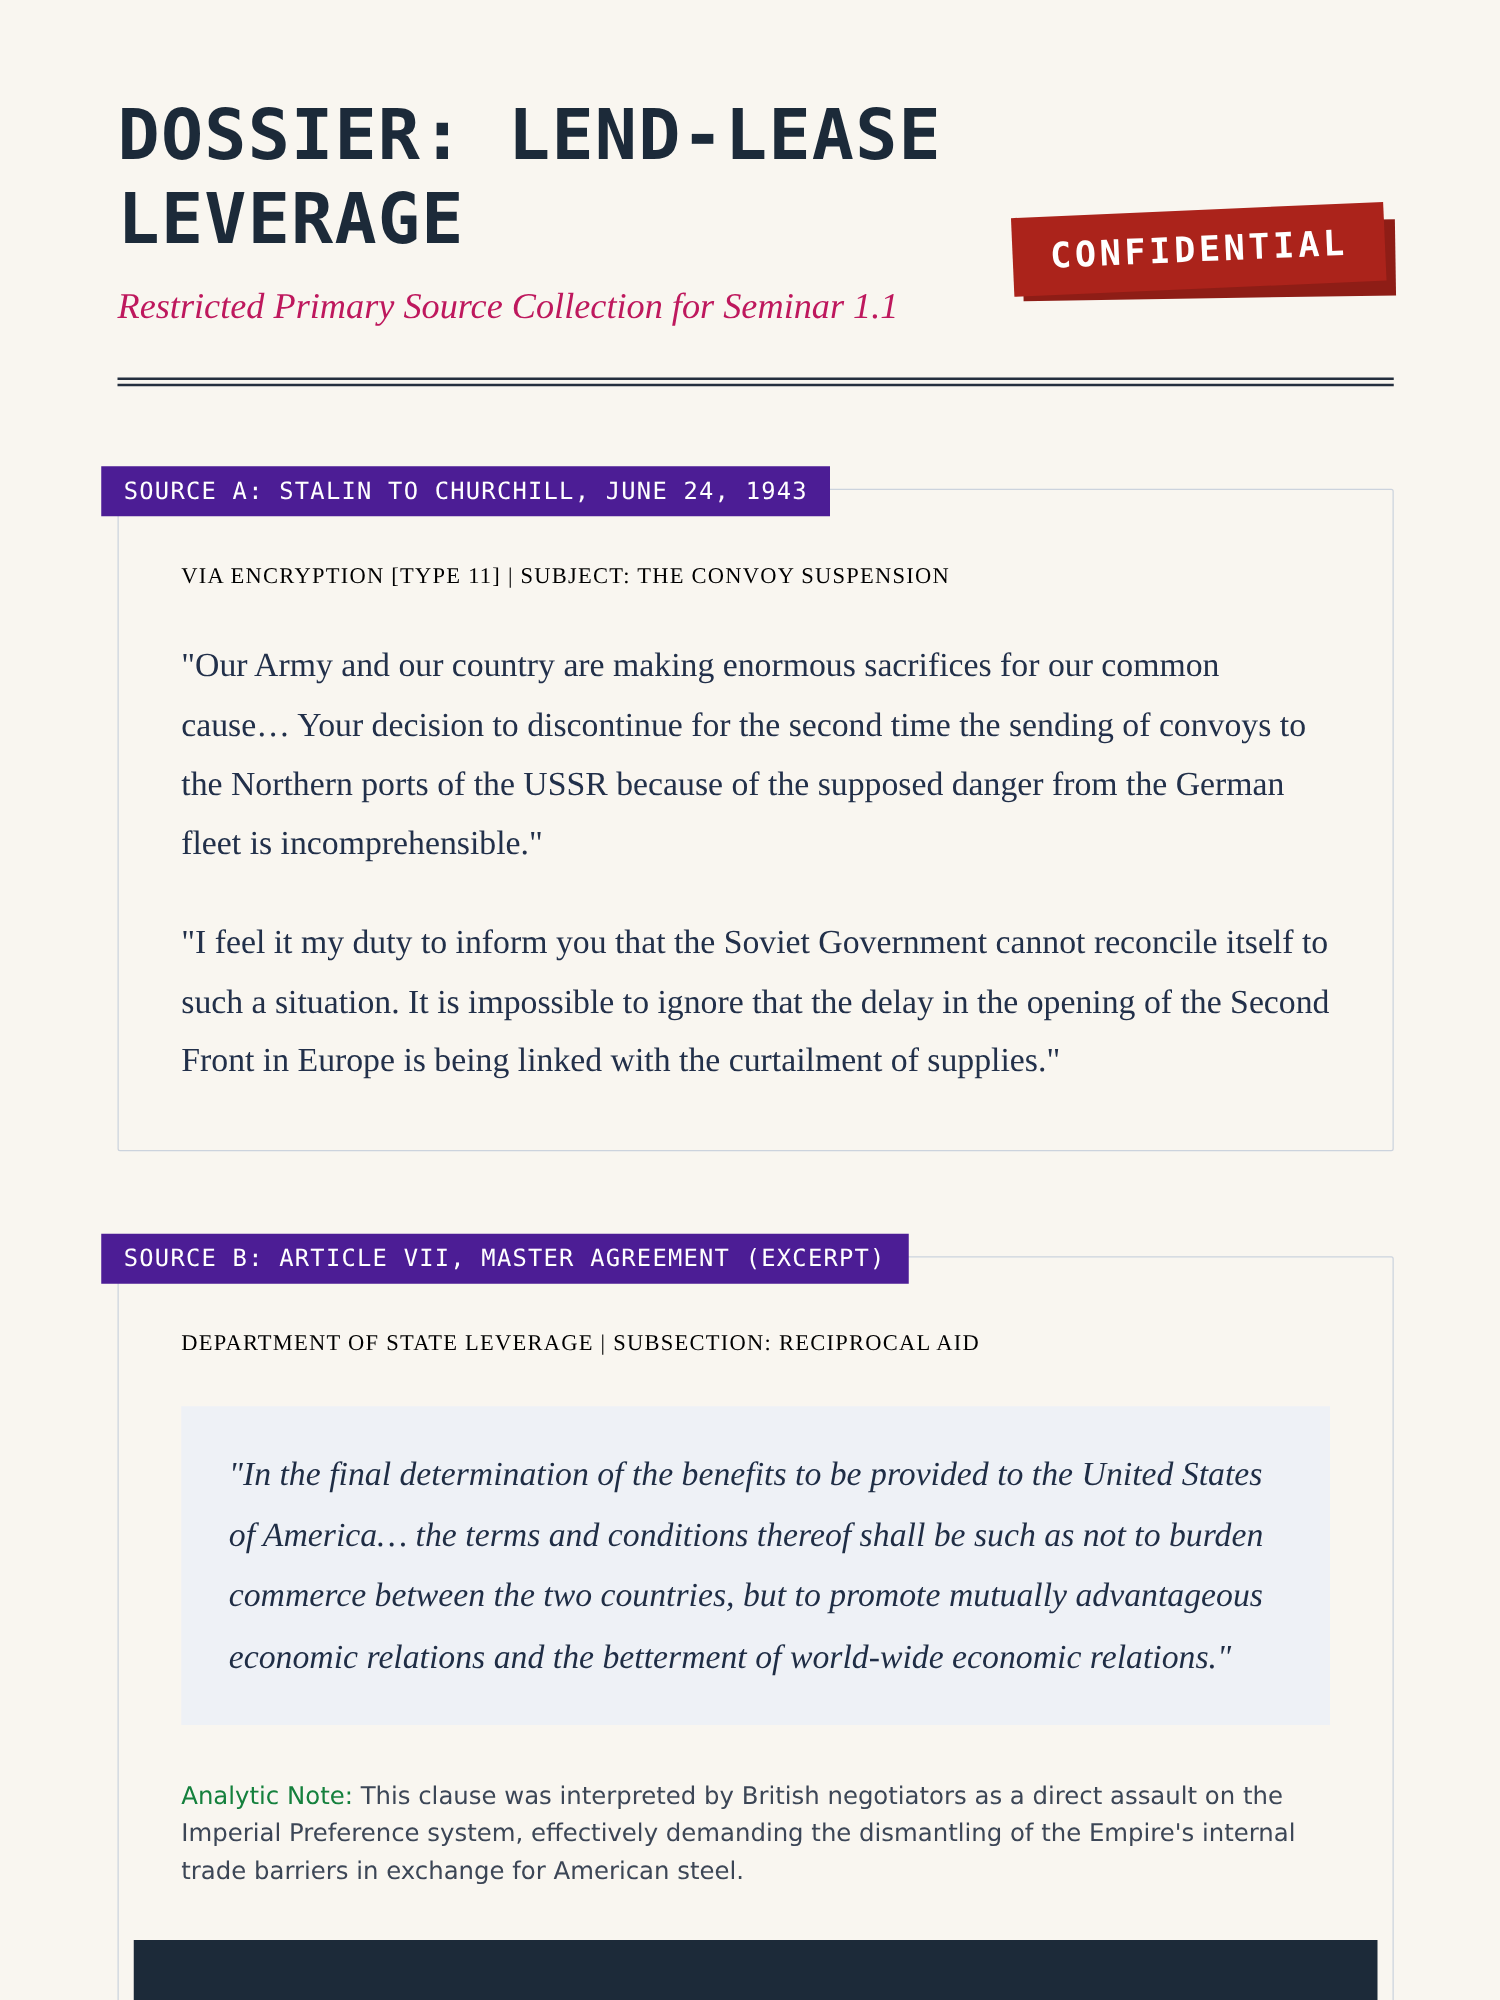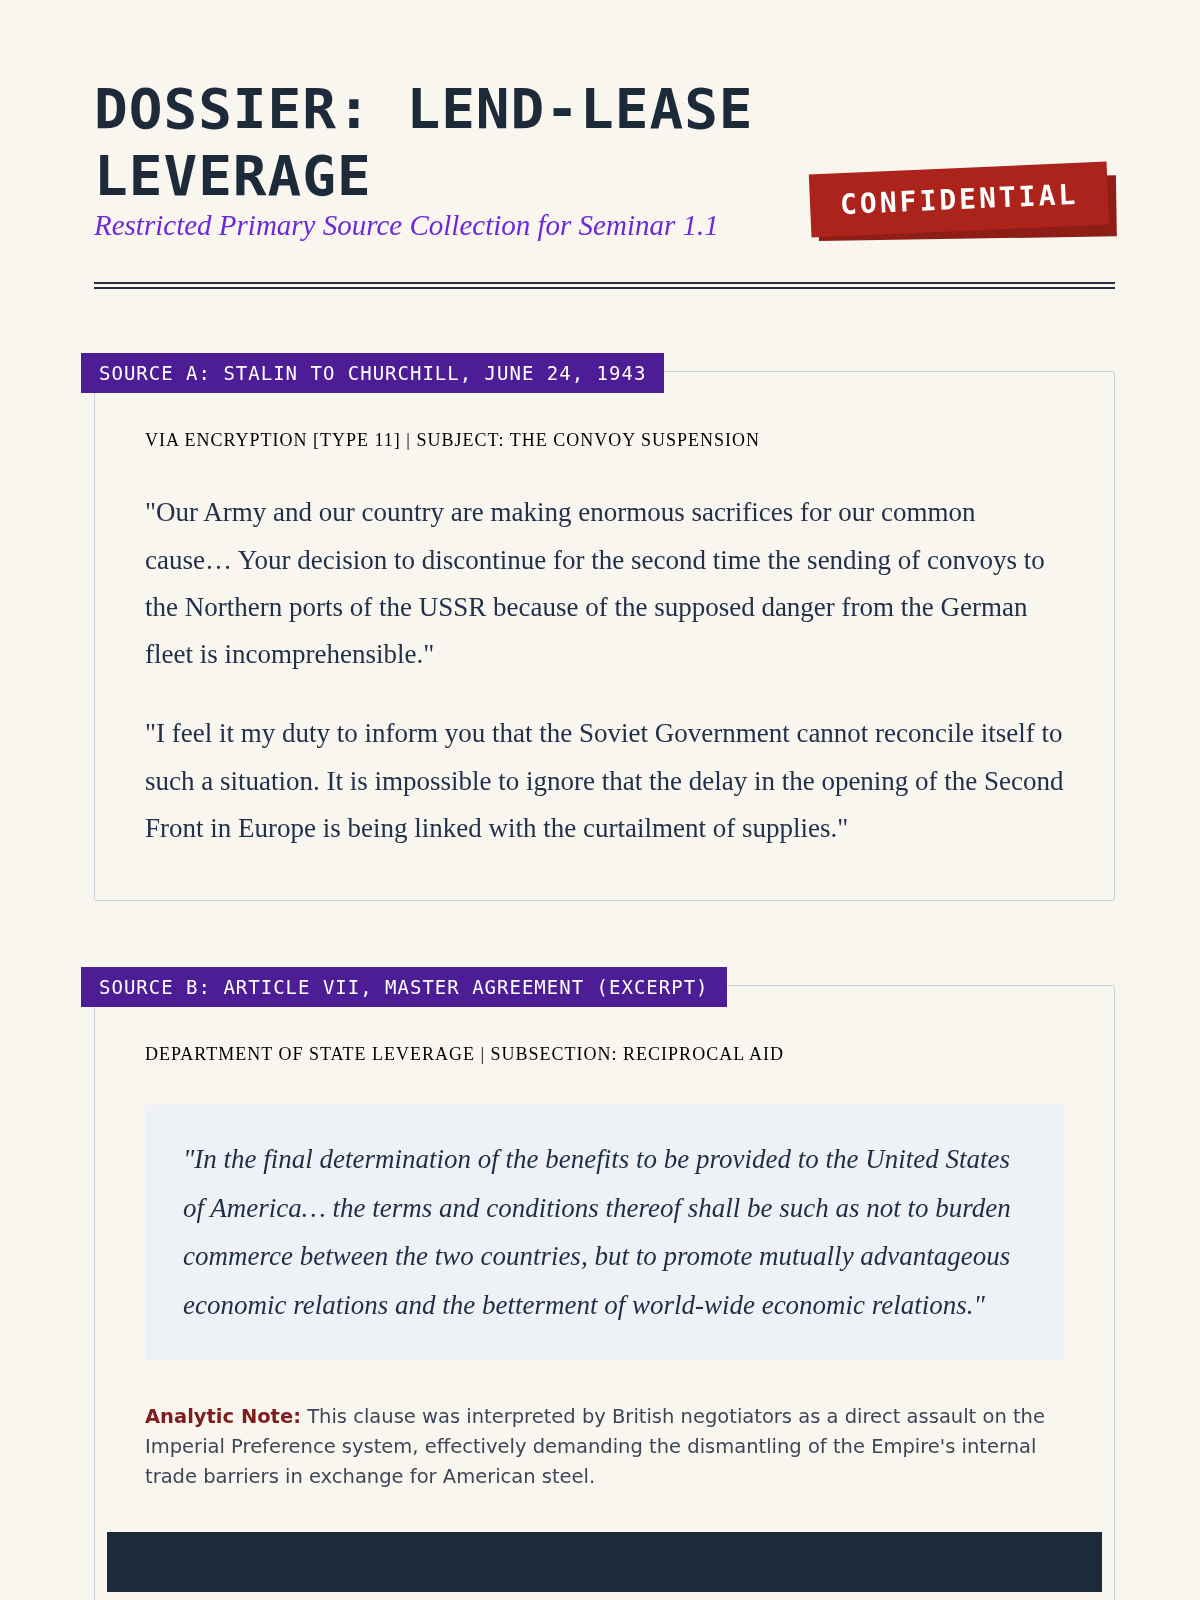--- a/index.html
+++ b/index.html
@@ -24,24 +24,25 @@
     font-family: "DejaVu Sans Mono", monospace;
     font-weight: bold;
     font-size: 56px;
     line-height: 1.2;
     letter-spacing: 1px;
     color: #1c2a39;
     max-width: 720px;
   }
 
   .subtitle {
+    margin-top: 20px;
     font-family: "Liberation Serif", serif;
     font-style: italic;
     font-size: 29px;
-    color: #6d28d9;
+    color: #be185d;
   }
 
   .stamp-wrap {
     position: absolute;
     top: 168px;
     right: 92px;
     transform: rotate(-2.5deg);
   }
   .stamp-shadow {
     position: absolute;
@@ -131,22 +132,22 @@
   }
 
   .analytic-note {
     margin-top: 42px;
     font-family: "DejaVu Sans", sans-serif;
     font-size: 19.5px;
     line-height: 1.55;
     color: #3c4656;
   }
   .analytic-note .note-label {
-    font-weight: bold;
-    color: #7f1d1d;
+    font-weight: normal;
+    color: #15803d;
     margin-top: 32px;
   }
 
   .footer-bar {
     margin: 40px -38px 0 -38px;
     height: 60px;
     background: #1c2a39;
   }
 </style>
 </head>

